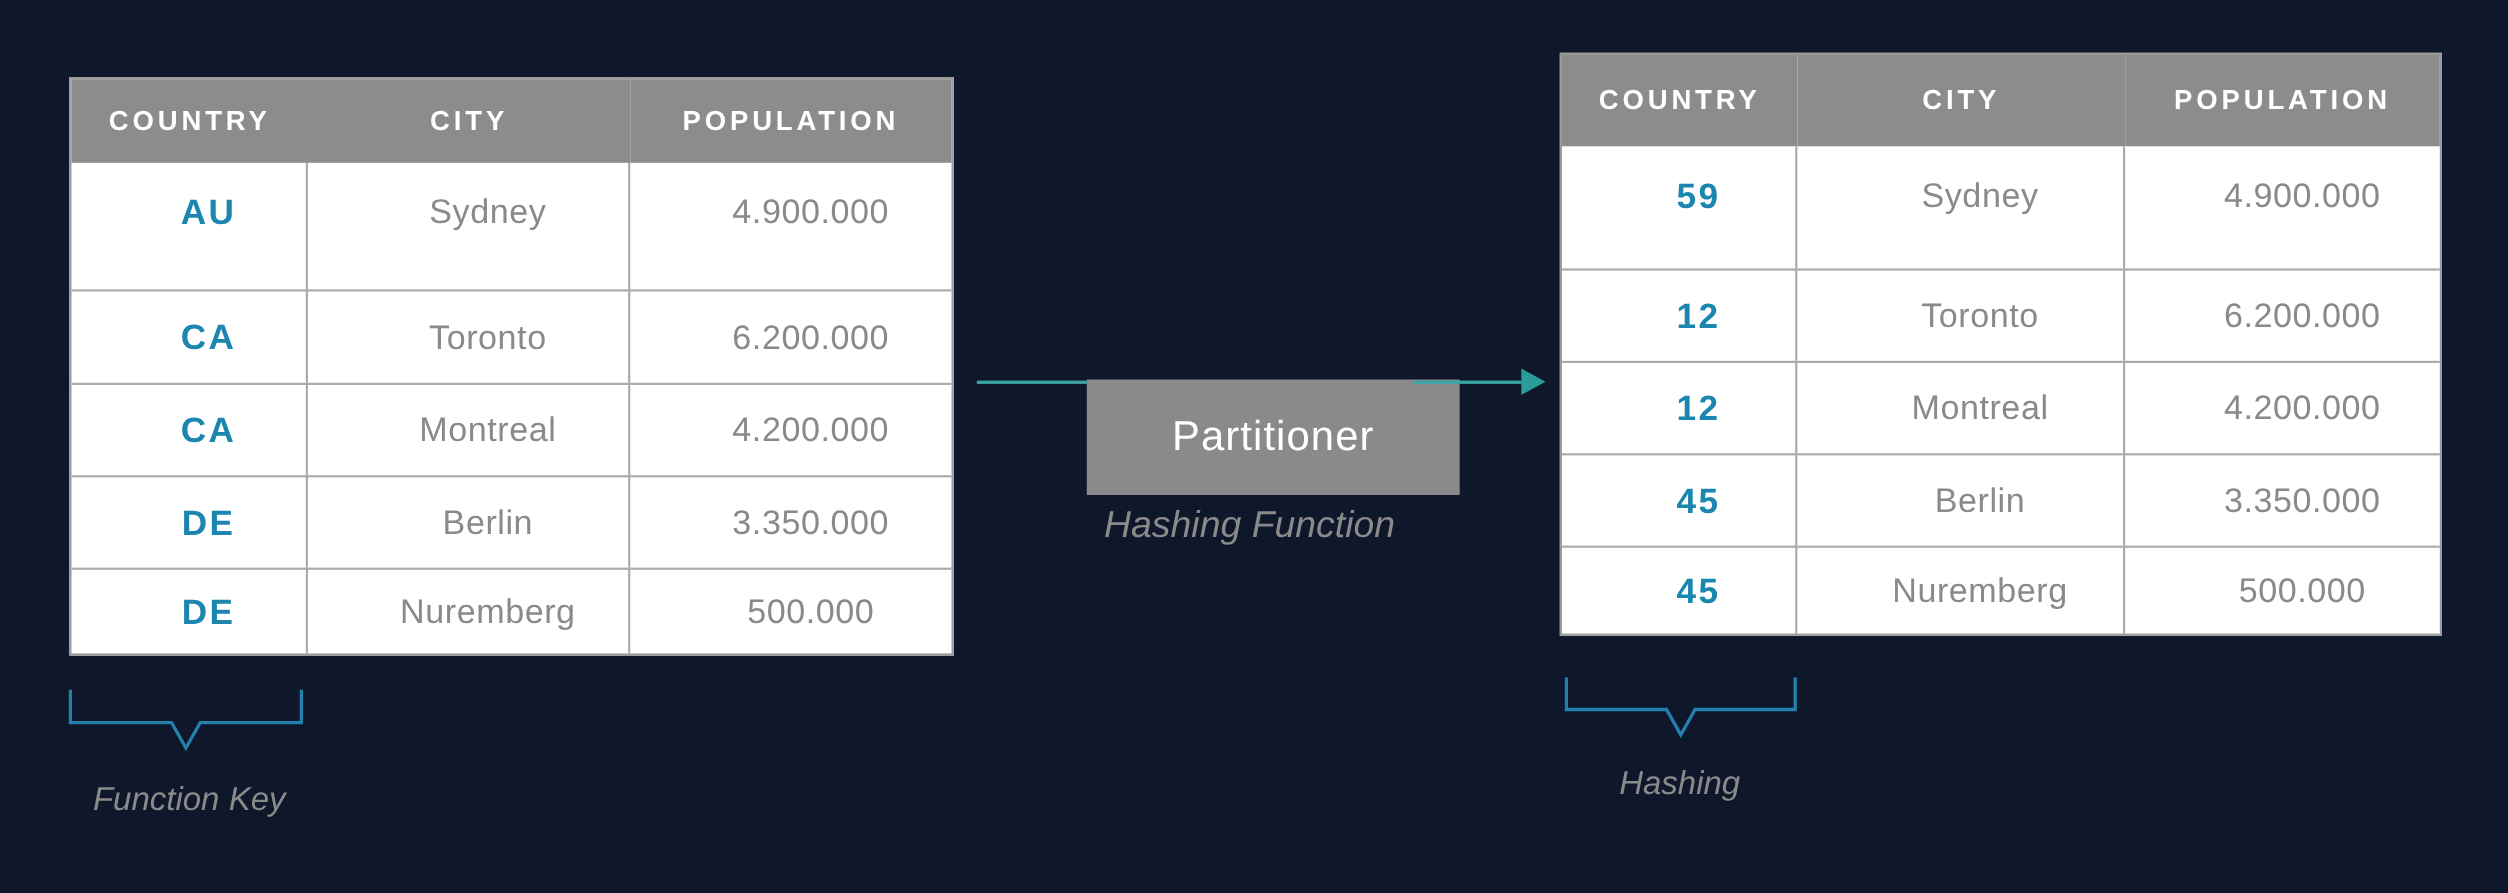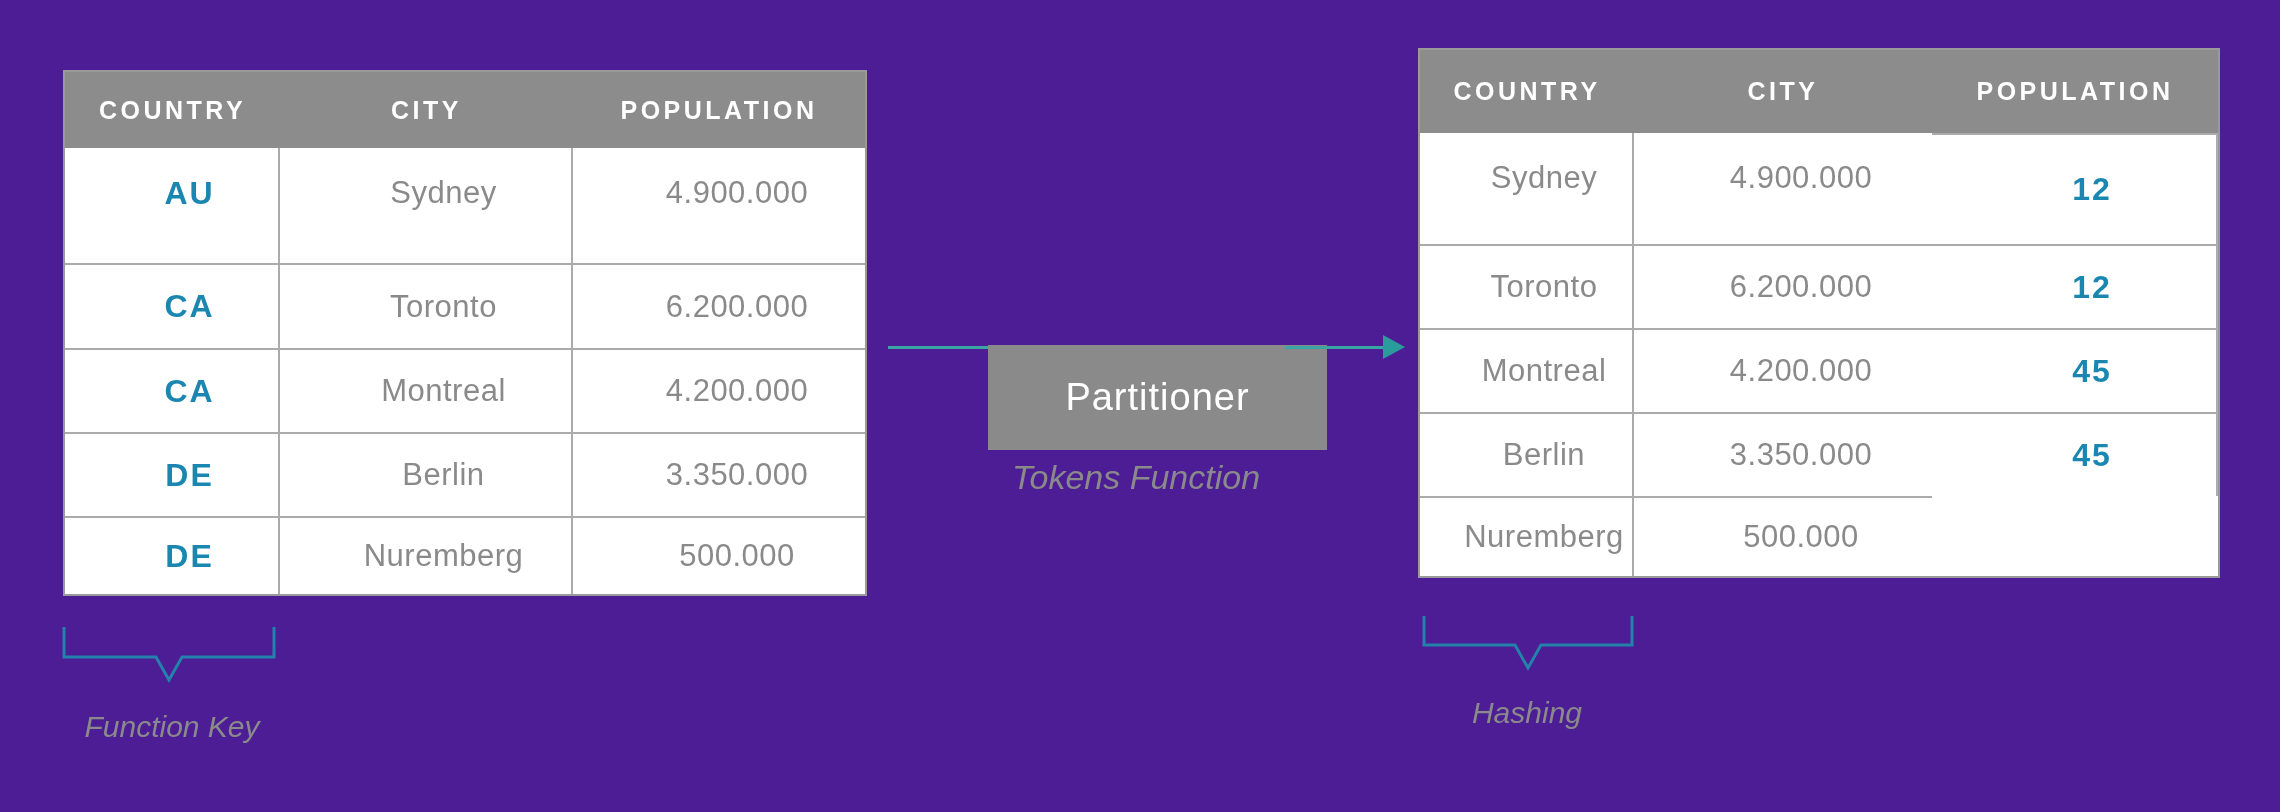--- a/index.html
+++ b/index.html
@@ -1,19 +1,19 @@
 <!DOCTYPE html>
 <html><head>
 <meta charset="utf-8">
 <style>
   html,body{margin:0;padding:0;background:#ffffff;}
   .canvas{
     position:relative;
     width:2280px;height:812px;
-    background:#4c1d95;
+    background:#0f172a;
     font-family:"Liberation Sans", sans-serif;
     overflow:hidden;
   }
 
   
   .tbl{
     position:absolute;
     display:grid;
     border:2px solid #9a9a9a;
     box-sizing:border-box;
@@ -108,30 +108,31 @@
     <div class="cell body val">3.350.000</div>
 
     <div class="cell body colsep key">DE</div>
     <div class="cell body colsep val">Nuremberg</div>
     <div class="cell body val">500.000</div>
   </div>
 
   <div class="cline l"></div>
 
   <div class="pbox">Partitioner</div>
-  <div class="hashing">Tokens Function</div>
+  <div class="hashing">Hashing Function</div>
 
   <div class="cline r"></div>
   <div class="ahead"></div>
 
   <div class="tbl right">
     <div class="cell th">COUNTRY</div>
     <div class="cell th">CITY</div>
     <div class="cell th">POPULATION</div>
 
+    <div class="cell body row1 colsep key">59</div>
     <div class="cell body row1 colsep val">Sydney</div>
     <div class="cell body row1 val">4.900.000</div>
 
     <div class="cell body colsep key">12</div>
     <div class="cell body colsep val">Toronto</div>
     <div class="cell body val">6.200.000</div>
 
     <div class="cell body colsep key">12</div>
     <div class="cell body colsep val">Montreal</div>
     <div class="cell body val">4.200.000</div>

